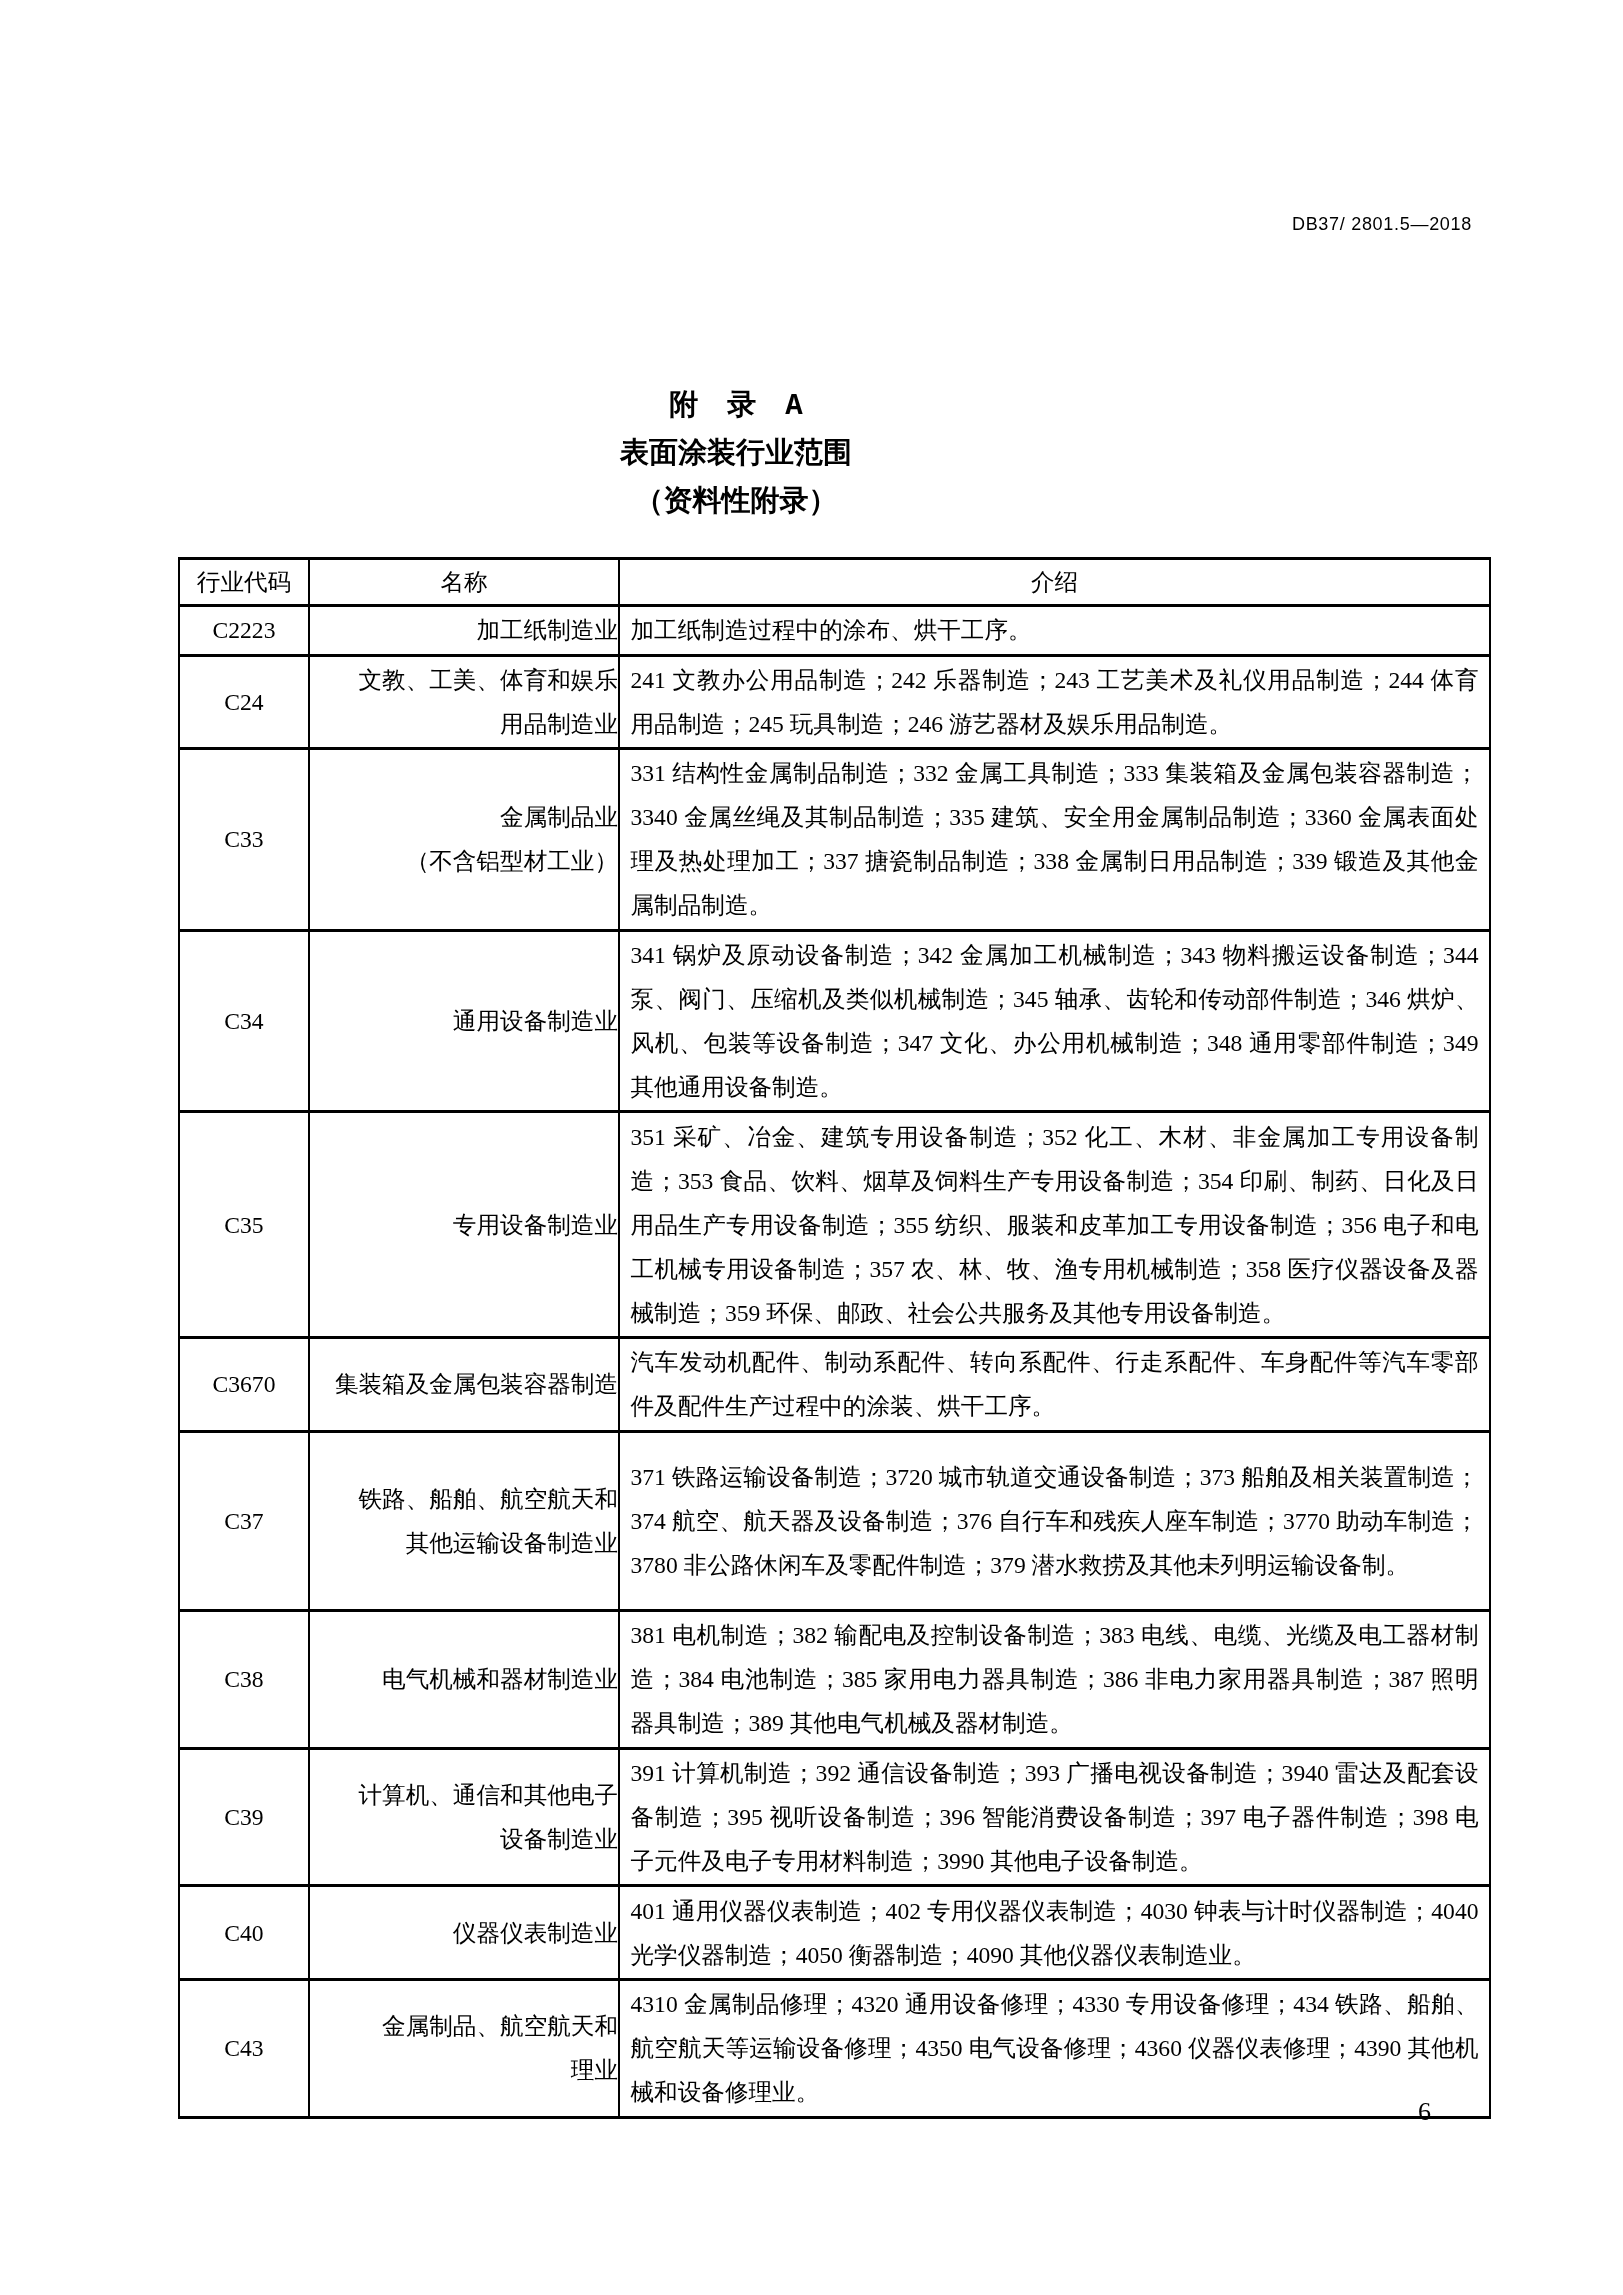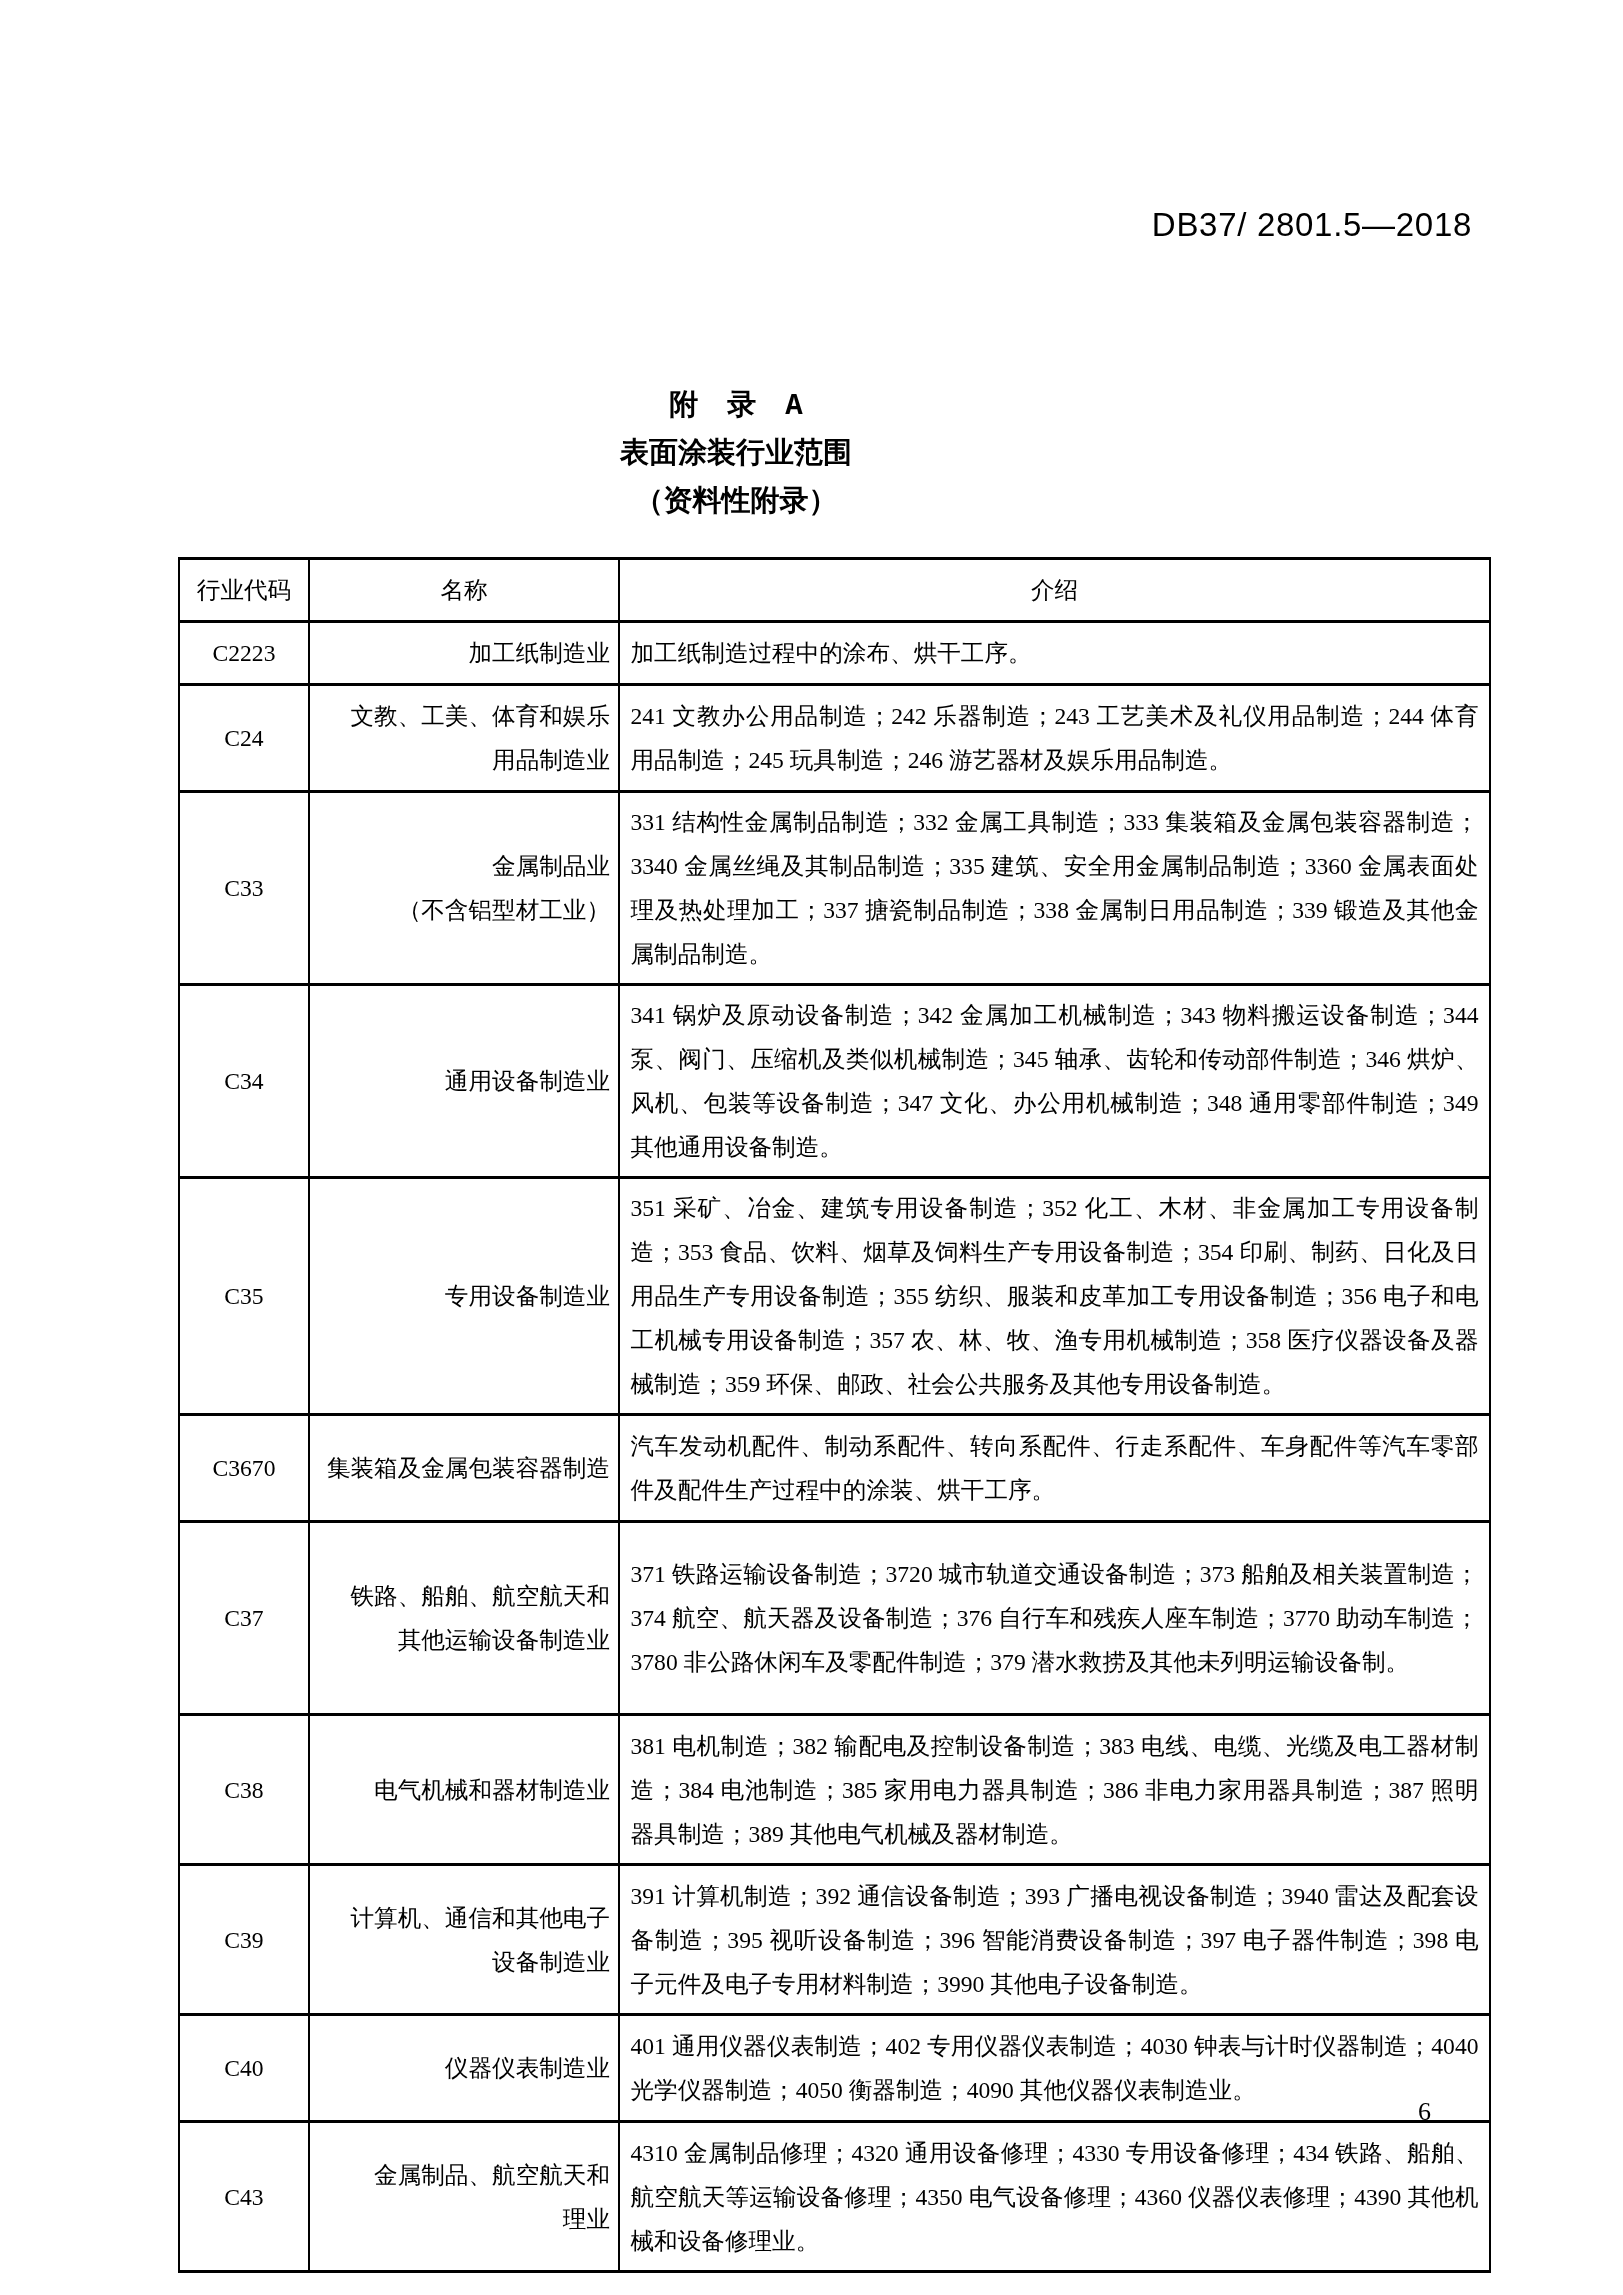--- a/index.html
+++ b/index.html
@@ -8,21 +8,21 @@
     height: 2295px;
     background: #ffffff;
     position: relative;
     color: #000000;
     font-family: "Liberation Serif", "DejaVu Serif", serif;
   }
   .doc-header {
     position: absolute;
     top: 209px;
     right: 151px;
-    font-size: 33px;
+    font-size: 18px;
     line-height: 31px;
     font-family: "Liberation Sans", "DejaVu Sans", sans-serif;
     letter-spacing: 0.7px;
   }
   .title-block {
     position: absolute;
     top: 383px;
     left: 0;
     width: 1472px;
     text-align: center;
@@ -39,21 +39,21 @@
     table-layout: fixed;
   }
   .doc-table th, .doc-table td {
     border: 2px solid #000;
     border-top-width: 3.3px;
     border-bottom-width: 3.3px;
     font-size: 23.6px;
     line-height: 44px;
     font-weight: normal;
     vertical-align: middle;
-    padding: 8px;
+    padding: 0;
   }
   .doc-table th { height: 41px; text-align: center; }
   td.code-cell  { text-align: center; }
   td.name-cell  { text-align: right; white-space: pre-line; }
   td.intro-cell { text-align: justify; padding: 1.3px 10.5px; }
   tr.lines-1 td { height: 43px; font-family: Liberation Serif, serif;  }
   tr.lines-2 td { height: 88px; }
   tr.lines-3 td { height: 131px; }
   tr.lines-4 td { height: 174px; }
   tr.lines-5 td { height: 218px; margin-left: 36px; }

